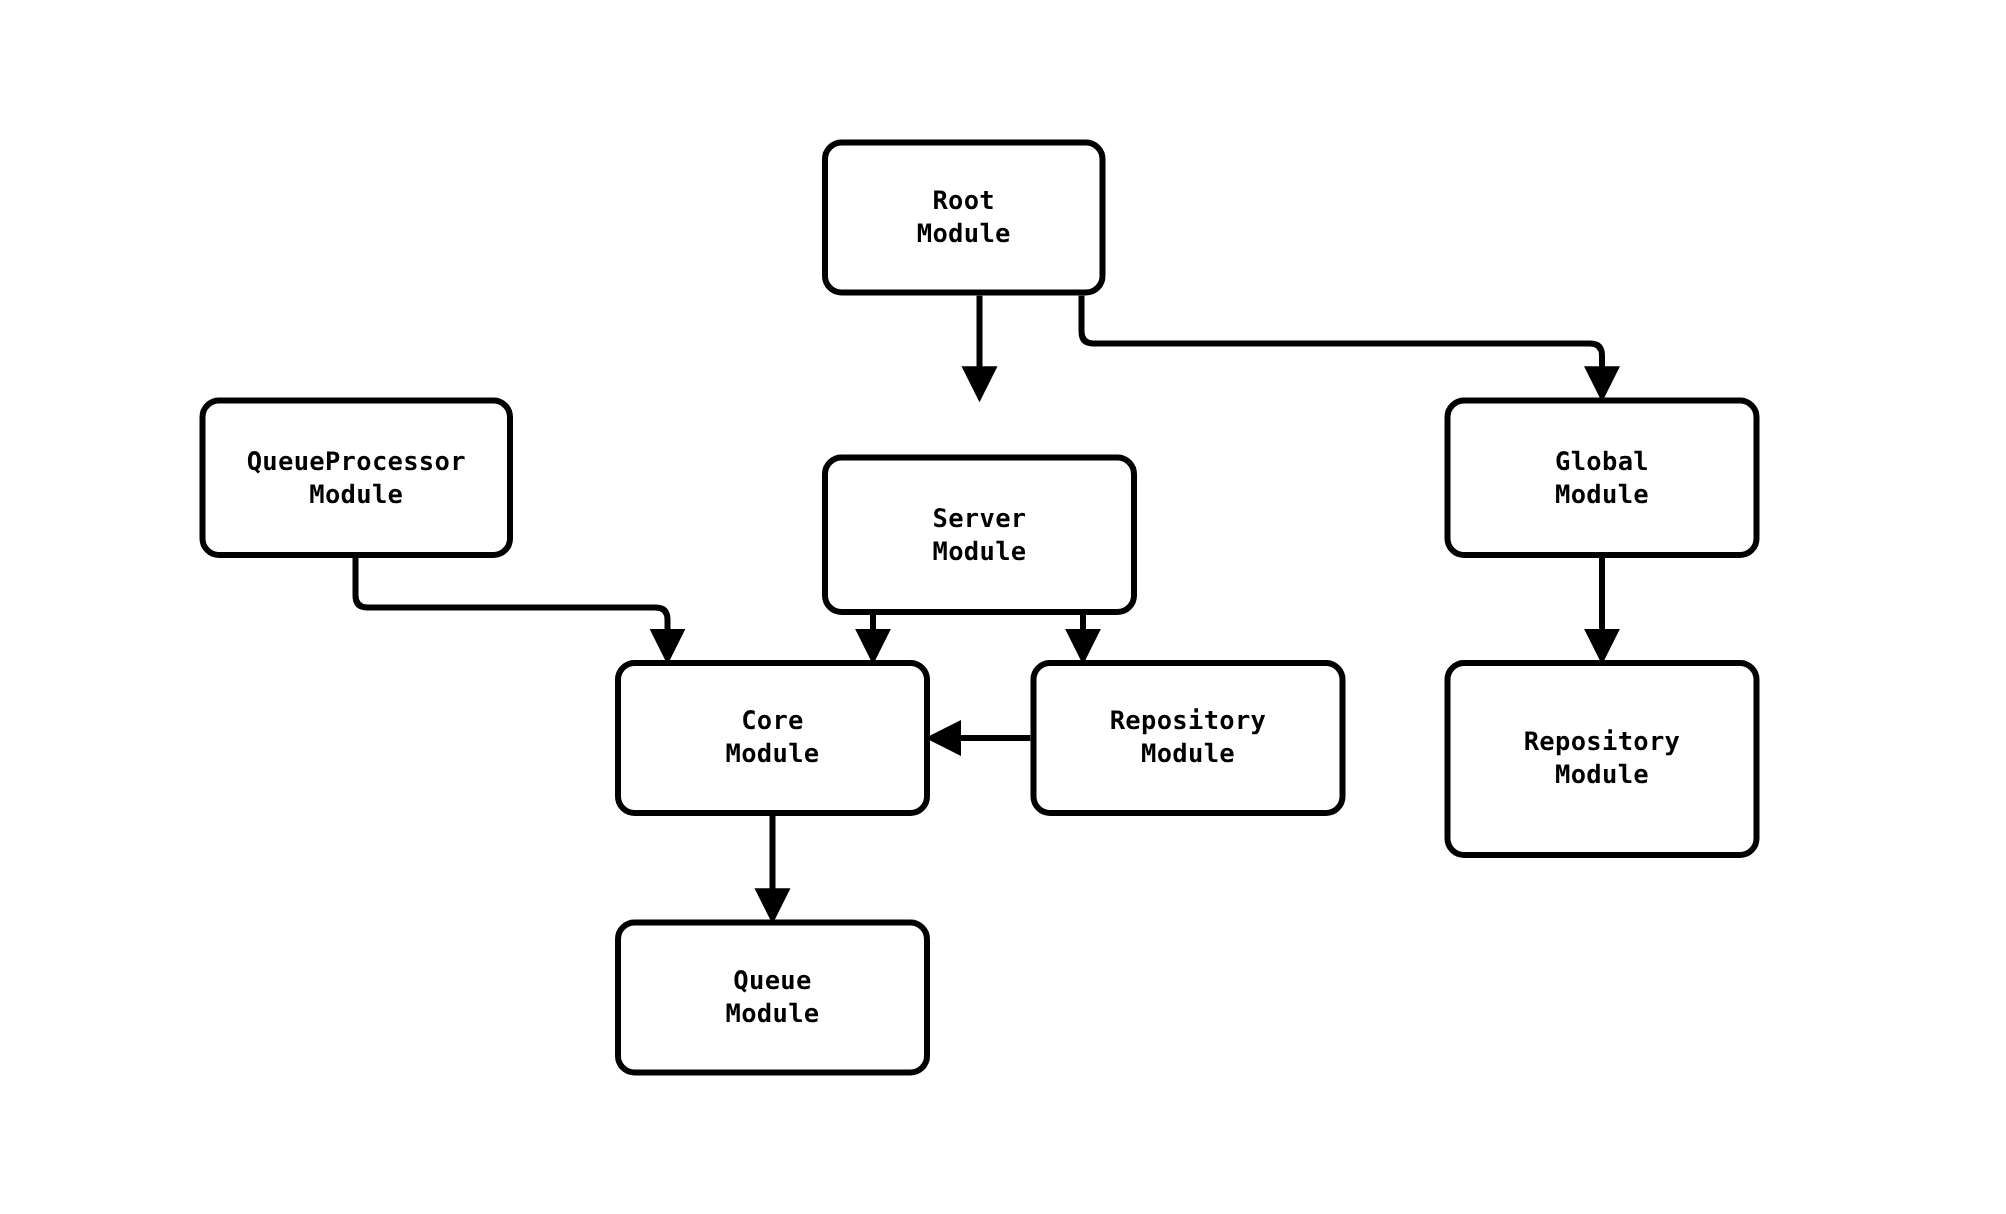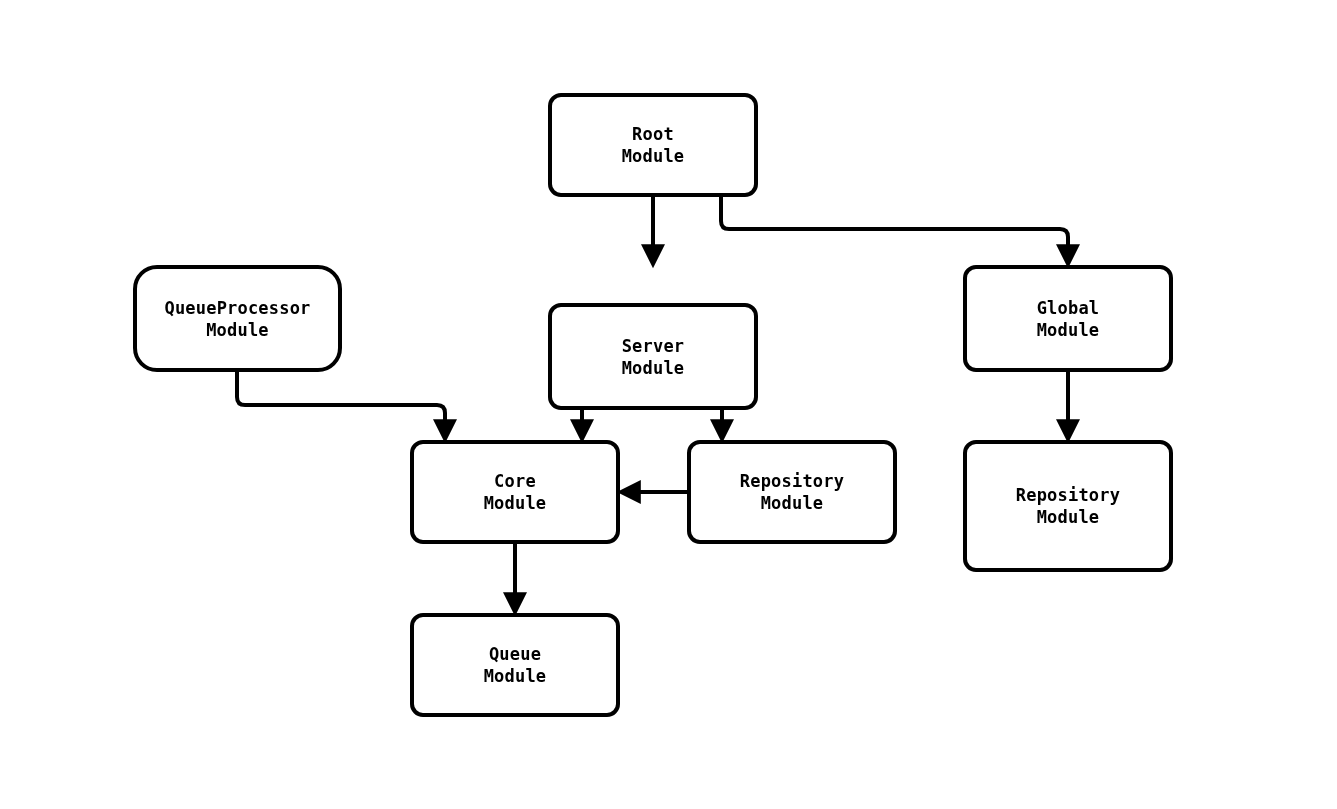--- a/index.html
+++ b/index.html
@@ -65,26 +65,26 @@
       <path d="M 721 197 L 721 221 Q 721 229 729 229 L 1060 229 Q 1068 229 1068 237 L 1068 245" marker-end="url(#arrowhead)"></path>
       <path d="M 237 372 L 237 397 Q 237 405 245 405 L 437 405 Q 445 405 445 413 L 445 420" marker-end="url(#arrowhead)"></path>
       <path d="M 582 372 L 582 420" marker-end="url(#arrowhead)"></path>
       <path d="M 722 372 L 722 420" marker-end="url(#arrowhead)"></path>
       <path d="M 687 492 L 640 492" marker-end="url(#arrowhead)"></path>
       <path d="M 1068 372 L 1068 420" marker-end="url(#arrowhead)"></path>
       <path d="M 515 544 L 515 593" marker-end="url(#arrowhead)"></path>
     </g>
   </svg>
 
-  <div class="node" style="left:548px; top:93px; width:210px; height:104px;">
+  <div class="node" style="left:548px; top:93px; width:189px; height:104px;">
     <div class="node-label">Root
 Module</div>
   </div>
 
-  <div class="node" style="left:133px; top:265px; width:209px; height:107px;border-radius:24px;">
+  <div class="node" style="left:133px; top:265px; width:209px; height:107px;">
     <div class="node-label">QueueProcessor
 Module</div>
   </div>
 
   <div class="node" style="left:548px; top:265px; width:210px; height:107px;margin-top:38px;">
     <div class="node-label">Server
 Module</div>
   </div>
 
   <div class="node" style="left:963px; top:265px; width:210px; height:107px;">

